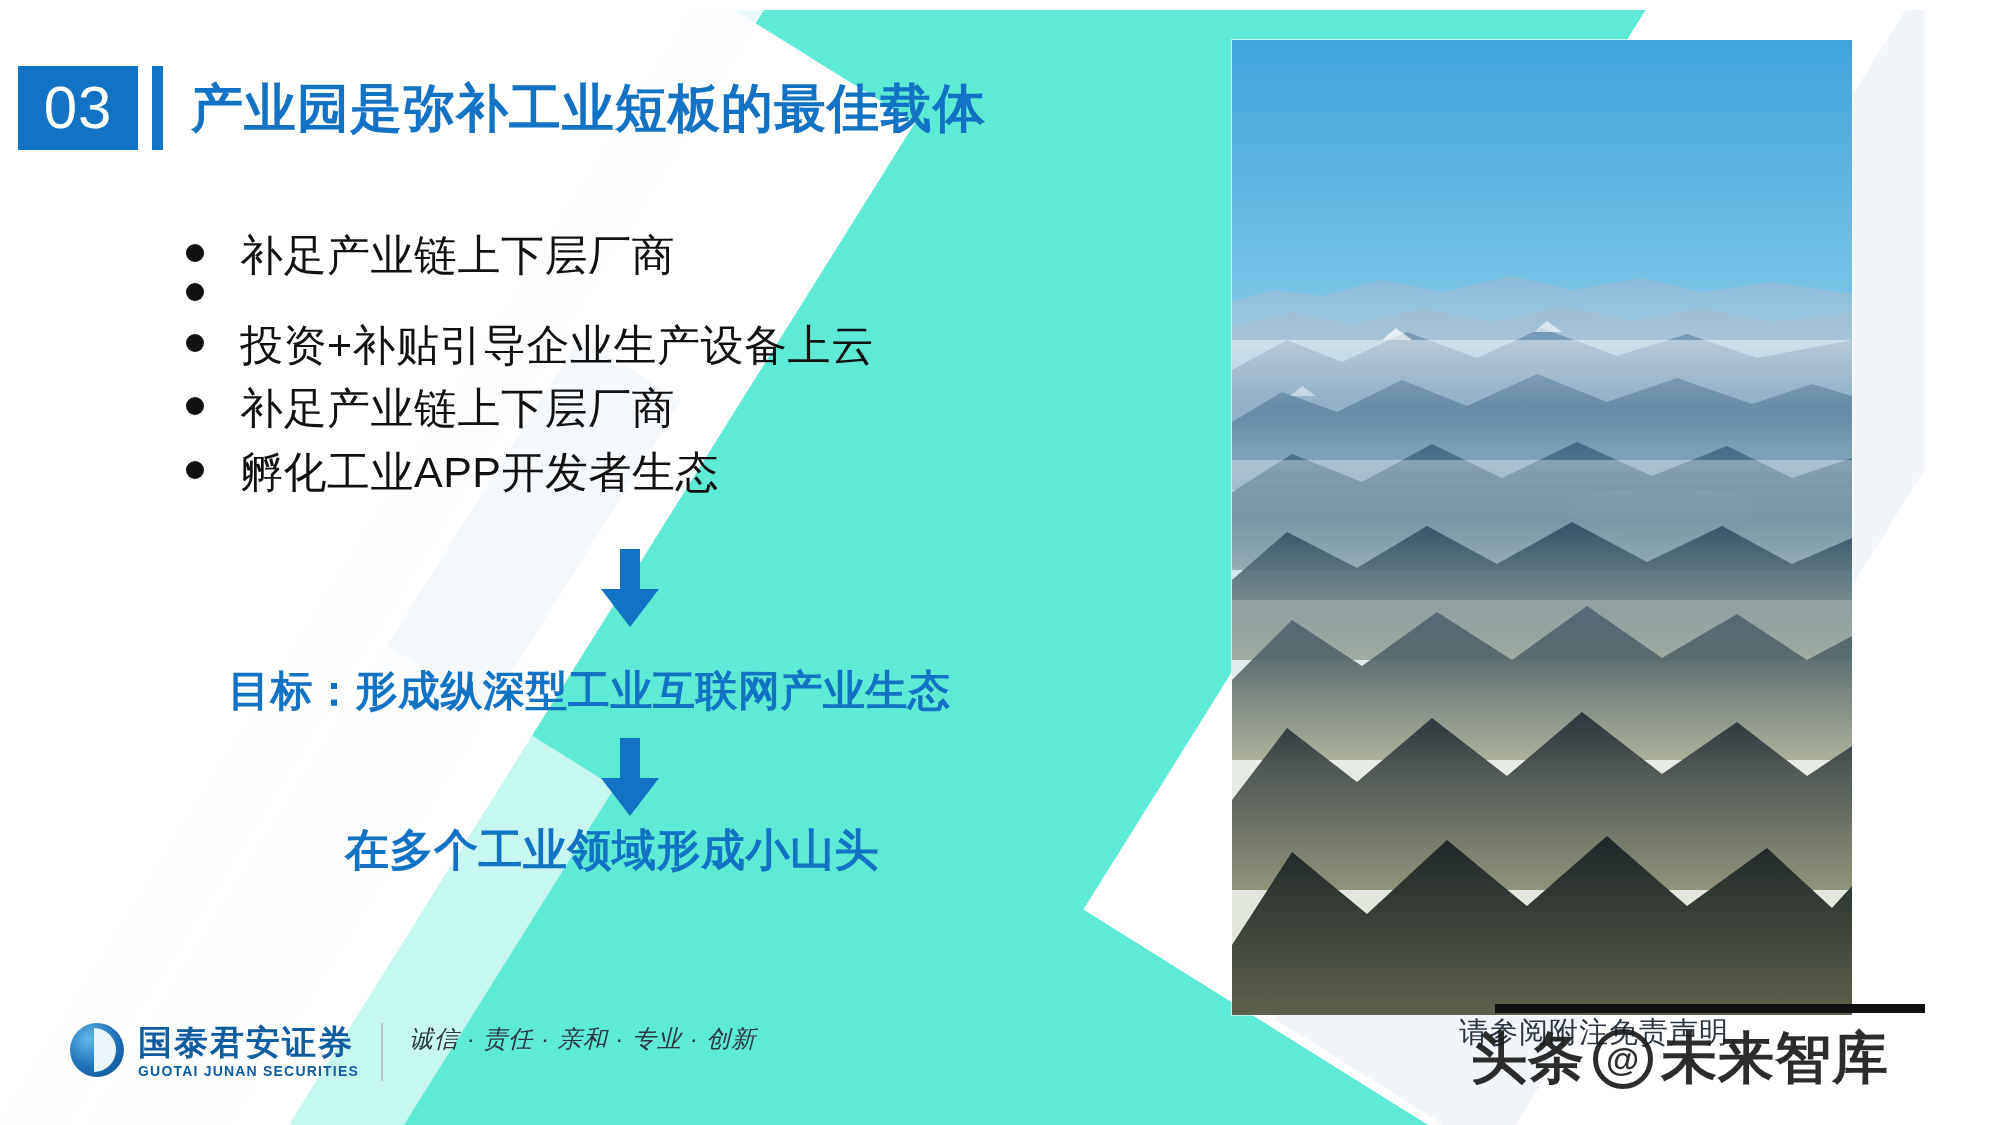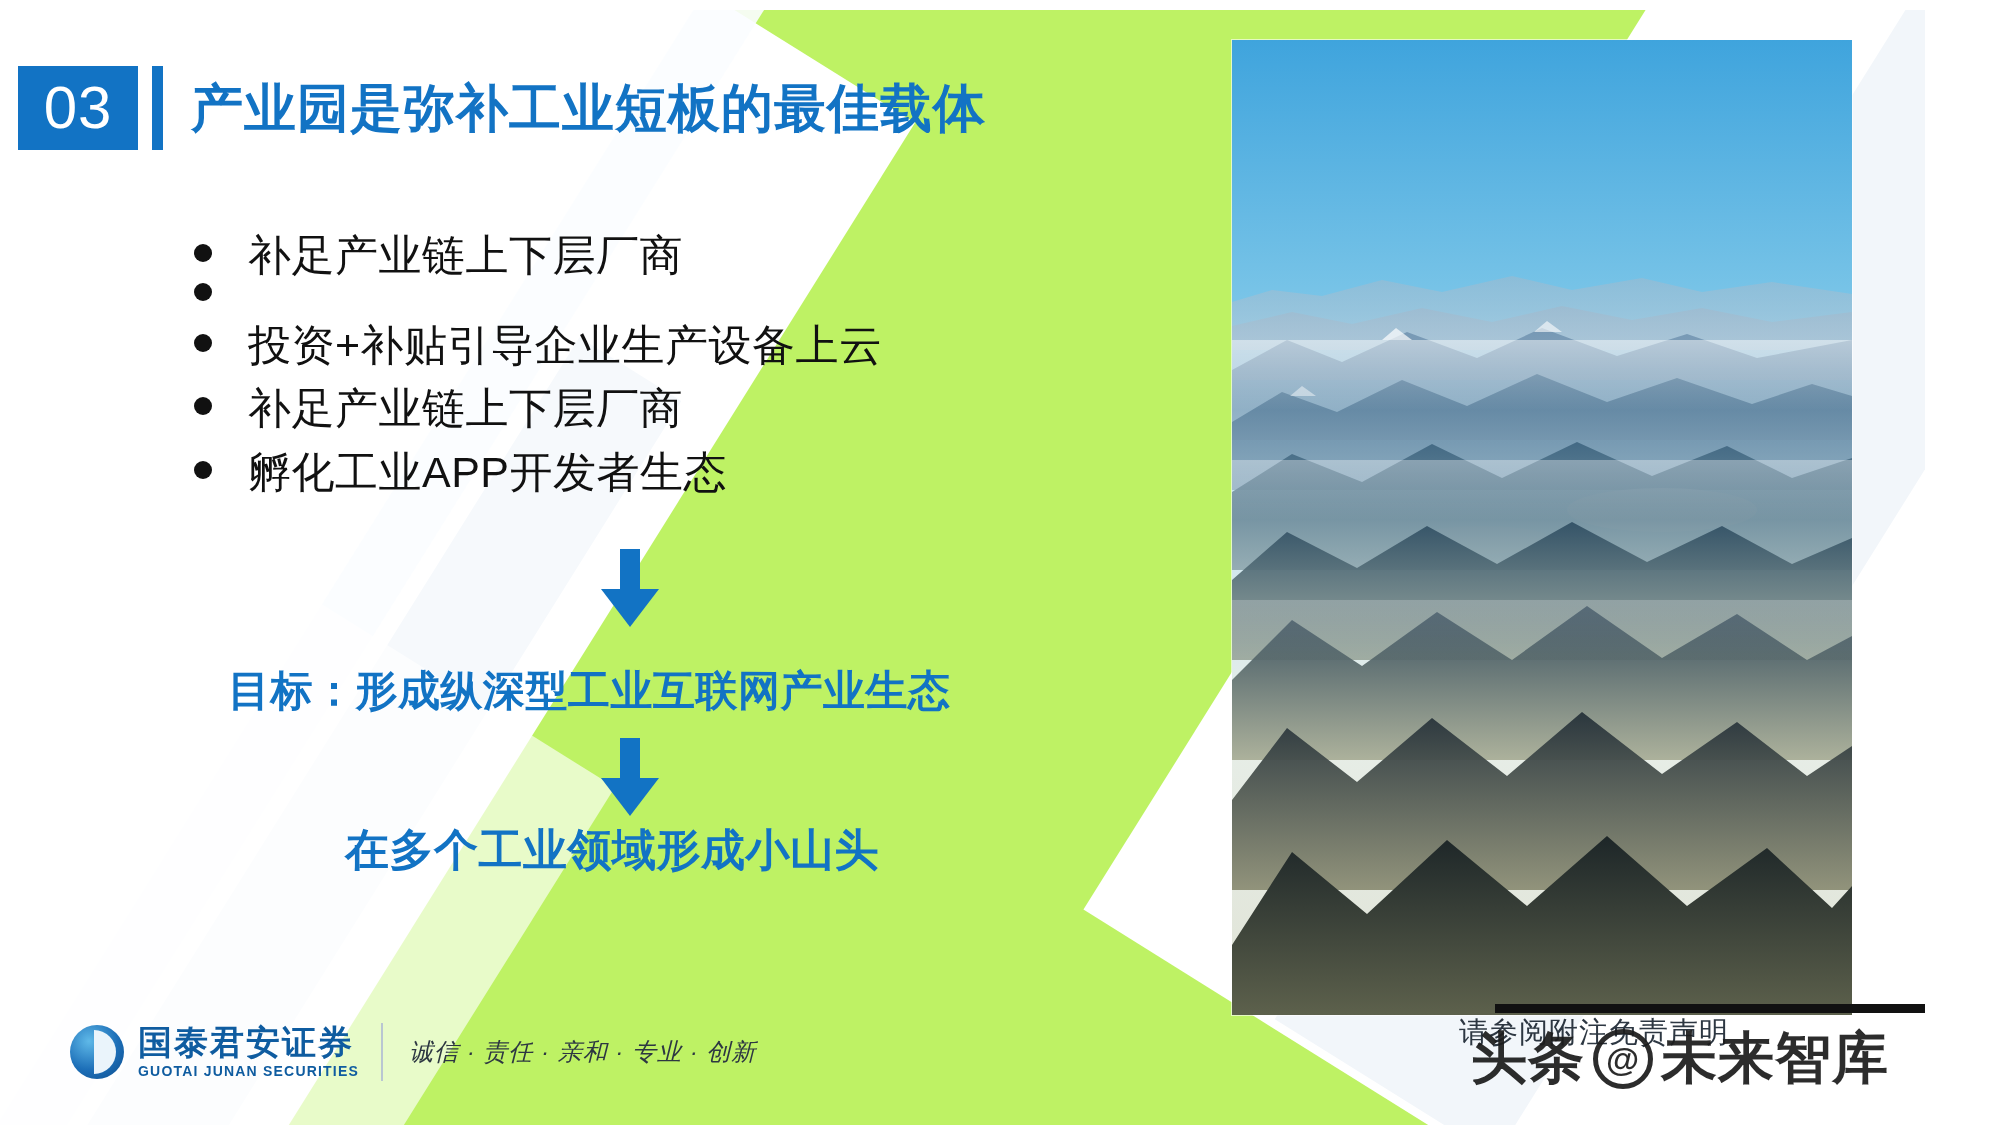--- a/index.html
+++ b/index.html
@@ -5,21 +5,21 @@
   html, body {
     margin: 0; padding: 0;
     width: 2000px; height: 1125px;
     overflow: hidden;
     font-family: "Liberation Sans", "DejaVu Sans", sans-serif;
   }
 
   #slide {
     position: relative;
     width: 1925px; height: 1125px;
-    background: #bef264;
+    background: #5eead4;
     overflow: hidden;
   }
 
   
   .bg-layer { position: absolute; inset: 0; overflow: hidden; pointer-events: none; }
 
   
   .wedge-left {
     position: absolute;
     left: -420px; top: -260px;
@@ -104,21 +104,21 @@
     font-weight: bold;
     color: #1273c4;
     letter-spacing: 1px;
     white-space: nowrap;
     line-height: 1;
   }
 
   
   #bullets {
     position: absolute;
-    left: 194px; top: 228px;
+    left: 186px; top: 228px;
     width: 960px;
   }
   .bullet {
     display: flex;
     align-items: baseline;
     margin-bottom: 9px;
   }
   .dot {
     width: 18px; height: 18px;
     border-radius: 50%;
@@ -179,21 +179,21 @@
     overflow: hidden;
     box-shadow: 0 0 0 1px rgba(255,255,255,.6);
     background: #6f93ab;
   }
   #photo svg { display: block; width: 620px; height: 975px; }
 
   
   #footer {
     position: absolute;
     left: 70px; bottom: 44px;
-    display: flex; align-items: center;
+    display: flex; 
   }
   .logo-mark {
     width: 54px; height: 54px;
     position: relative;
     flex: 0 0 54px;
   }
   .logo-mark .disc {
     position: absolute; inset: 0;
     border-radius: 50%;
     background: radial-gradient(circle at 35% 30%, #5fb9e8 0%, #1d6fb8 55%, #0d4d8c 100%);

